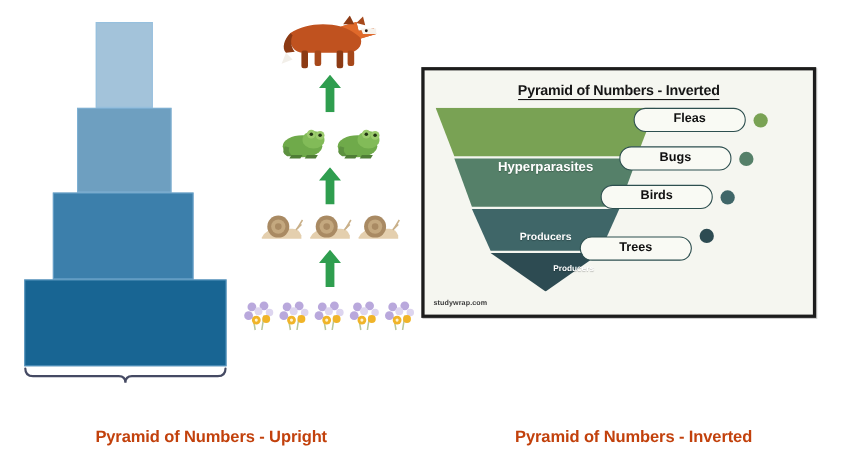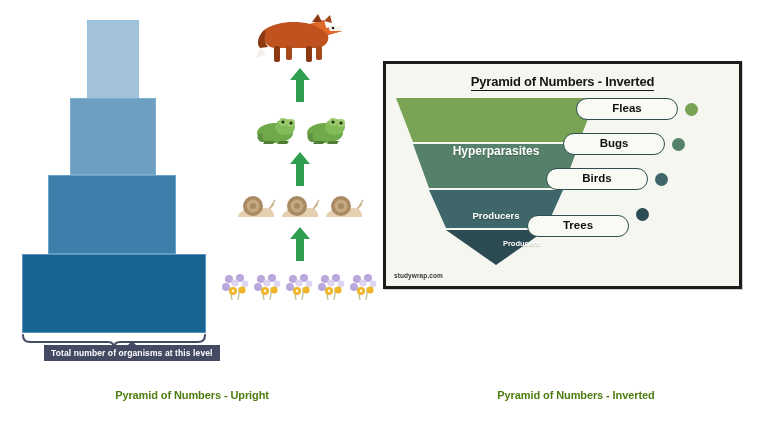--- a/index.html
+++ b/index.html
@@ -44,21 +44,21 @@
   #row-flower{top:268px;height:36px;}
   .org-row svg{display:block;}
   .arrow{position:absolute;left:0;width:100%;display:flex;justify-content:center;}
   #arrow-1{top:68px;}
   #arrow-2{top:152px;}
   #arrow-3{top:227px;}
 
   
   .caption{
     position:absolute;top:389px;width:384px;text-align:center;
-    font-size:11px;font-weight:bold;color:#4d7c0f;letter-spacing:-.1px;
+    font-size:15px;font-weight:bold;color:#c2410c;letter-spacing:-.1px;
   }
   #caption-left{left:0;}
   #caption-right{left:384px;}
 
   
   #card{
     position:absolute;left:383px;top:61px;width:359px;height:228px;
     background:#f5f6f0;border:3px solid #1c1c1c;box-sizing:border-box;
     box-shadow:1px 1px 0 #cfcfcf;
   }
@@ -112,21 +112,20 @@
     <div class="tier" id="tier-2" style="background: rgb(110, 159, 192);"></div>
     <div class="tier" id="tier-3" style="background: rgb(60, 127, 171);"></div>
     <div class="tier" id="tier-4" style="background: rgb(24, 101, 147);"></div>
 
     <div id="brace">
       <svg width="188" height="16" viewBox="0 0 188 16">
         <path d="M3 2 Q3 9 10 9 L88 9 Q94 9 94 15 Q94 9 100 9 L178 9 Q185 9 185 2" fill="none" stroke="#454a63" stroke-width="2" stroke-linecap="round"></path>
       </svg>
     </div>
 
-    <div id="total-label">Total number of organisms at this level</div>
 
     <div id="organisms">
 
       <div class="org-row" id="row-fox">
         <svg width="92" height="52" viewBox="0 0 92 52">
           <path d="M6 34 L2 44 L12 40 Z" fill="#f2efe9"></path>
           <path d="M10 16 C22 8 40 6 56 10 L70 6 L72 14 L86 12 L88 17 L74 21
                    C76 28 70 34 62 34 L22 34 C14 34 8 28 10 16 Z" fill="#c0521f"></path>
           <path d="M56 10 L70 6 L72 14 L86 12 L88 17 L74 21 C70 16 62 12 56 10 Z" fill="#e0692a"></path>
           <path d="M74 12 L88 12 L88 17 L76 17 Z" fill="#f6f2ec"></path>

